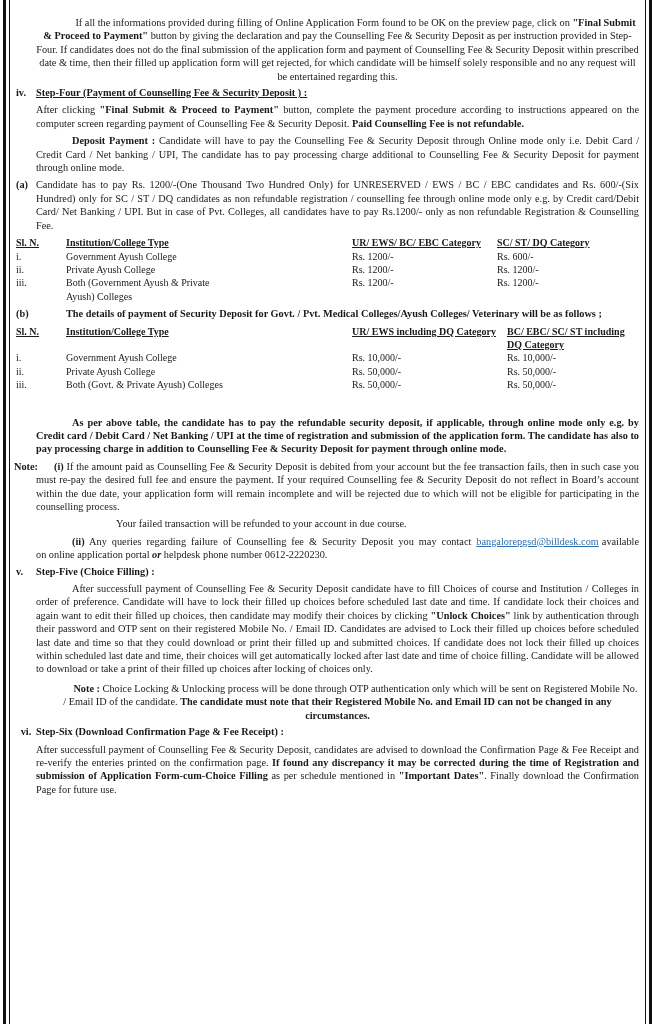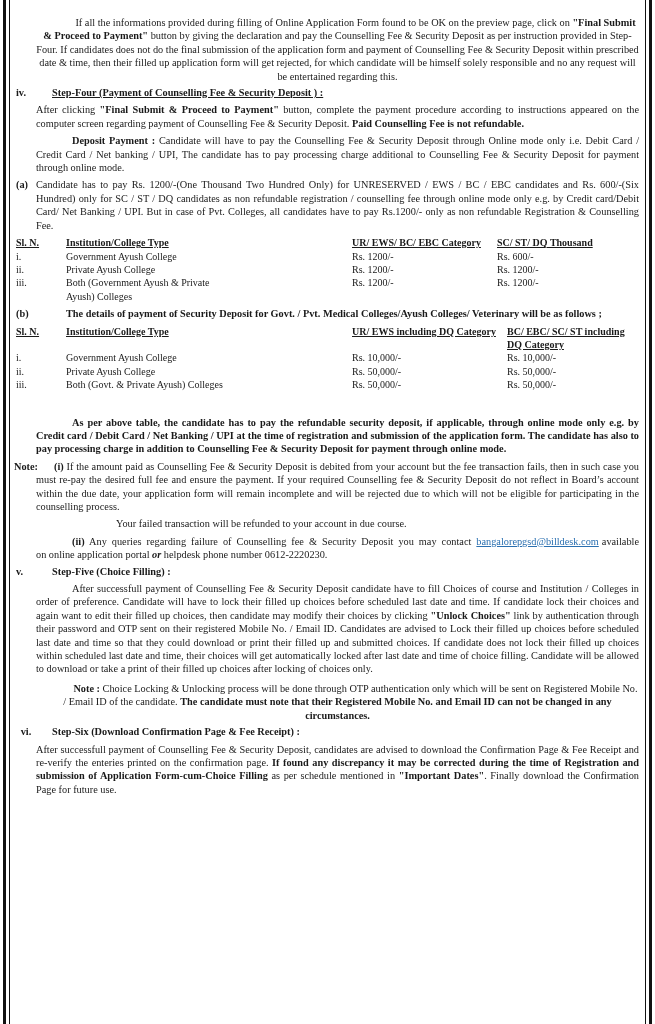--- a/index.html
+++ b/index.html
@@ -13,21 +13,21 @@
   .border-r1 { position:absolute; right:3px; top:0; bottom:0; width:3px; background:#111; }
   .border-r2 { position:absolute; right:9px; top:0; bottom:0; width:1px; background:#111; }
   .page { position:absolute; left:16px; right:16px; top:10px; }
   p { margin:0; text-align:justify; }
   .indent-body { padding-left:20px; }
   .first-indent { text-indent:36px; }
   .mt2 { margin-top:2px; }
   .mt4 { margin-top:4px; }
   .mt6 { margin-top:6px;text-align:center; }
   b, .bold { font-weight:bold; }
-  .step-head { display:flex; font-weight:bold; margin-top:3px;gap:16px; }
+  .step-head { display:flex; font-weight:bold; margin-top:3px; }
   .step-num { width:20px; flex:none; }
   .step-title.u { text-decoration:underline; }
   .alpha-row { display:flex; }
   .alpha-label { width:20px; flex:none; font-weight:bold; }
   table.fee { border-collapse:collapse; width:100%; margin-top:4px; }
   table.fee td { padding:0; vertical-align:top; font-size:10px; line-height:13.4px; }
   table.fee .c1 { width:50px; }
   table.fee .c2 { width:286px; }
   table.fee .c3 { width:145px; }
   .th { font-weight:bold; text-decoration:underline; }
@@ -59,21 +59,21 @@
     <span class="alpha-label">(a)</span>
     <p>Candidate has to pay Rs. 1200/-(One Thousand Two Hundred Only) for UNRESERVED / EWS / BC / EBC candidates and Rs. 600/-(Six Hundred) only for SC / ST / DQ candidates as non refundable registration / counselling fee through online mode only e.g. by Credit card/Debit Card/ Net Banking / UPI. But in case of Pvt. Colleges, all candidates have to pay Rs.1200/- only as non refundable Registration &amp; Counselling Fee.</p>
   </div>
 
   <table class="fee">
     <tbody>
         <tr>
       <td class="c1"><span class="th">Sl. N.</span></td>
       <td class="c2"><span class="th">Institution/College Type</span></td>
       <td class="c3"><span class="th">UR/ EWS/ BC/ EBC Category</span></td>
-      <td><span class="th">SC/ ST/ DQ Thousand</span></td>
+      <td><span class="th">SC/ ST/ DQ Category</span></td>
     </tr>
     <tr>
       <td>i.</td>
       <td>Government Ayush College</td>
       <td>Rs. 1200/-</td>
       <td>Rs. 600/-</td>
     </tr>
     <tr>
       <td>ii.</td>
       <td>Private Ayush College</td>

